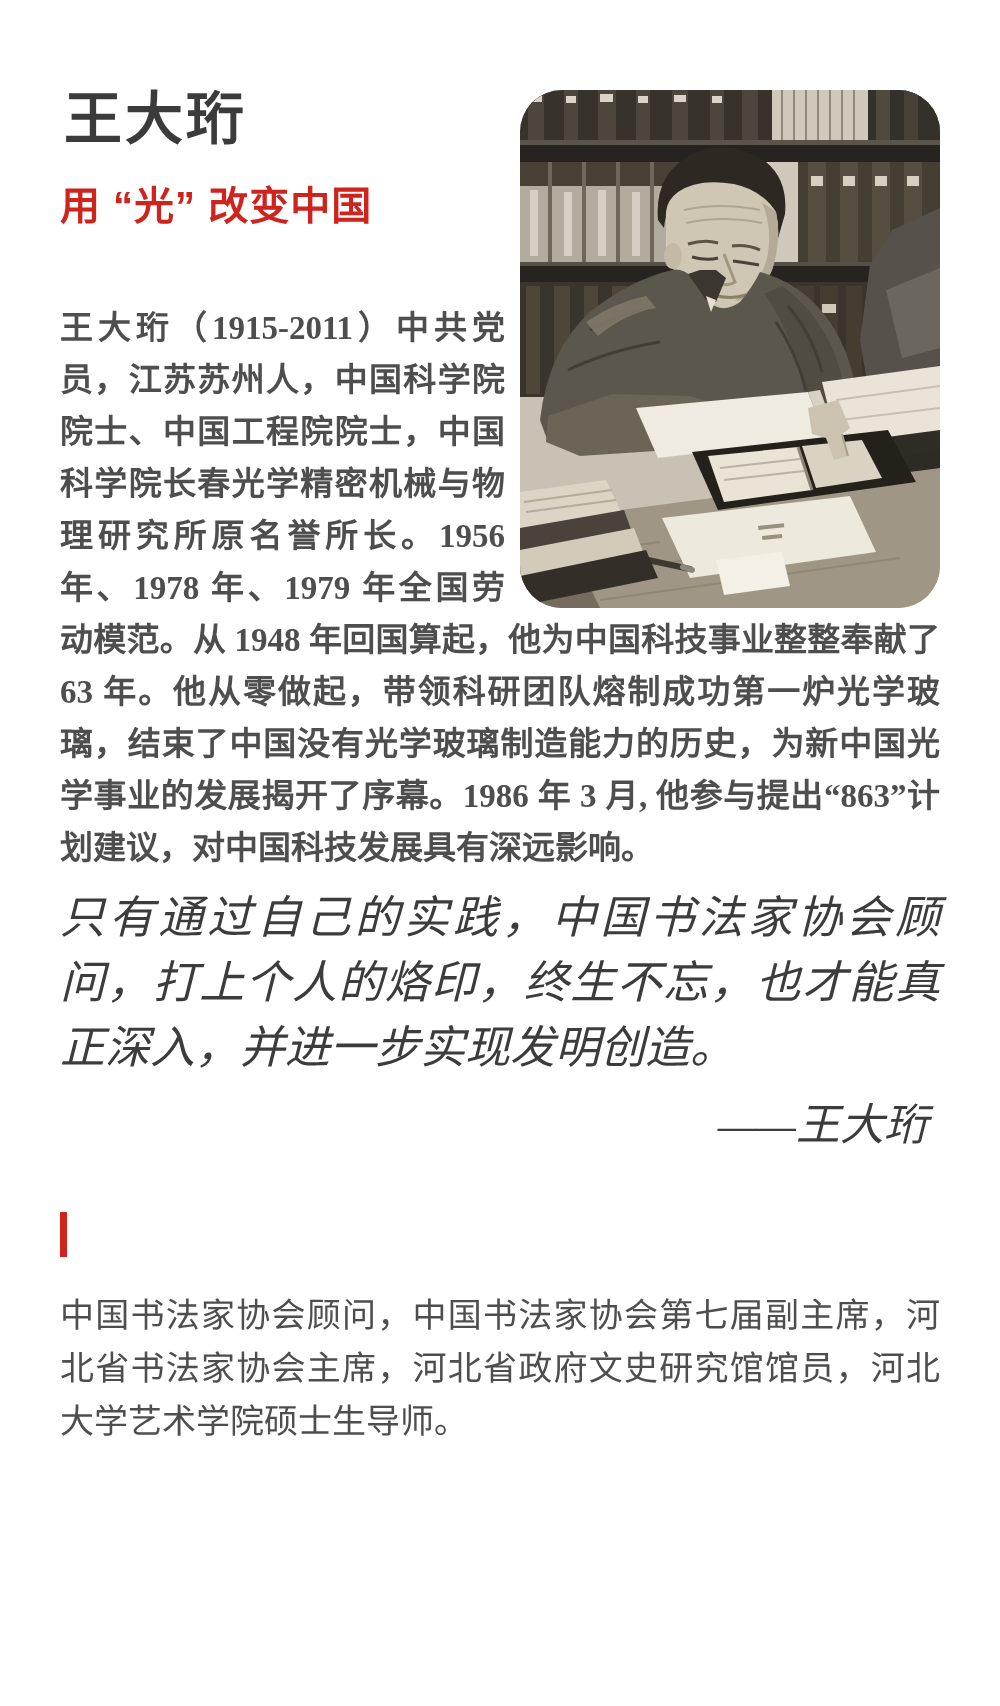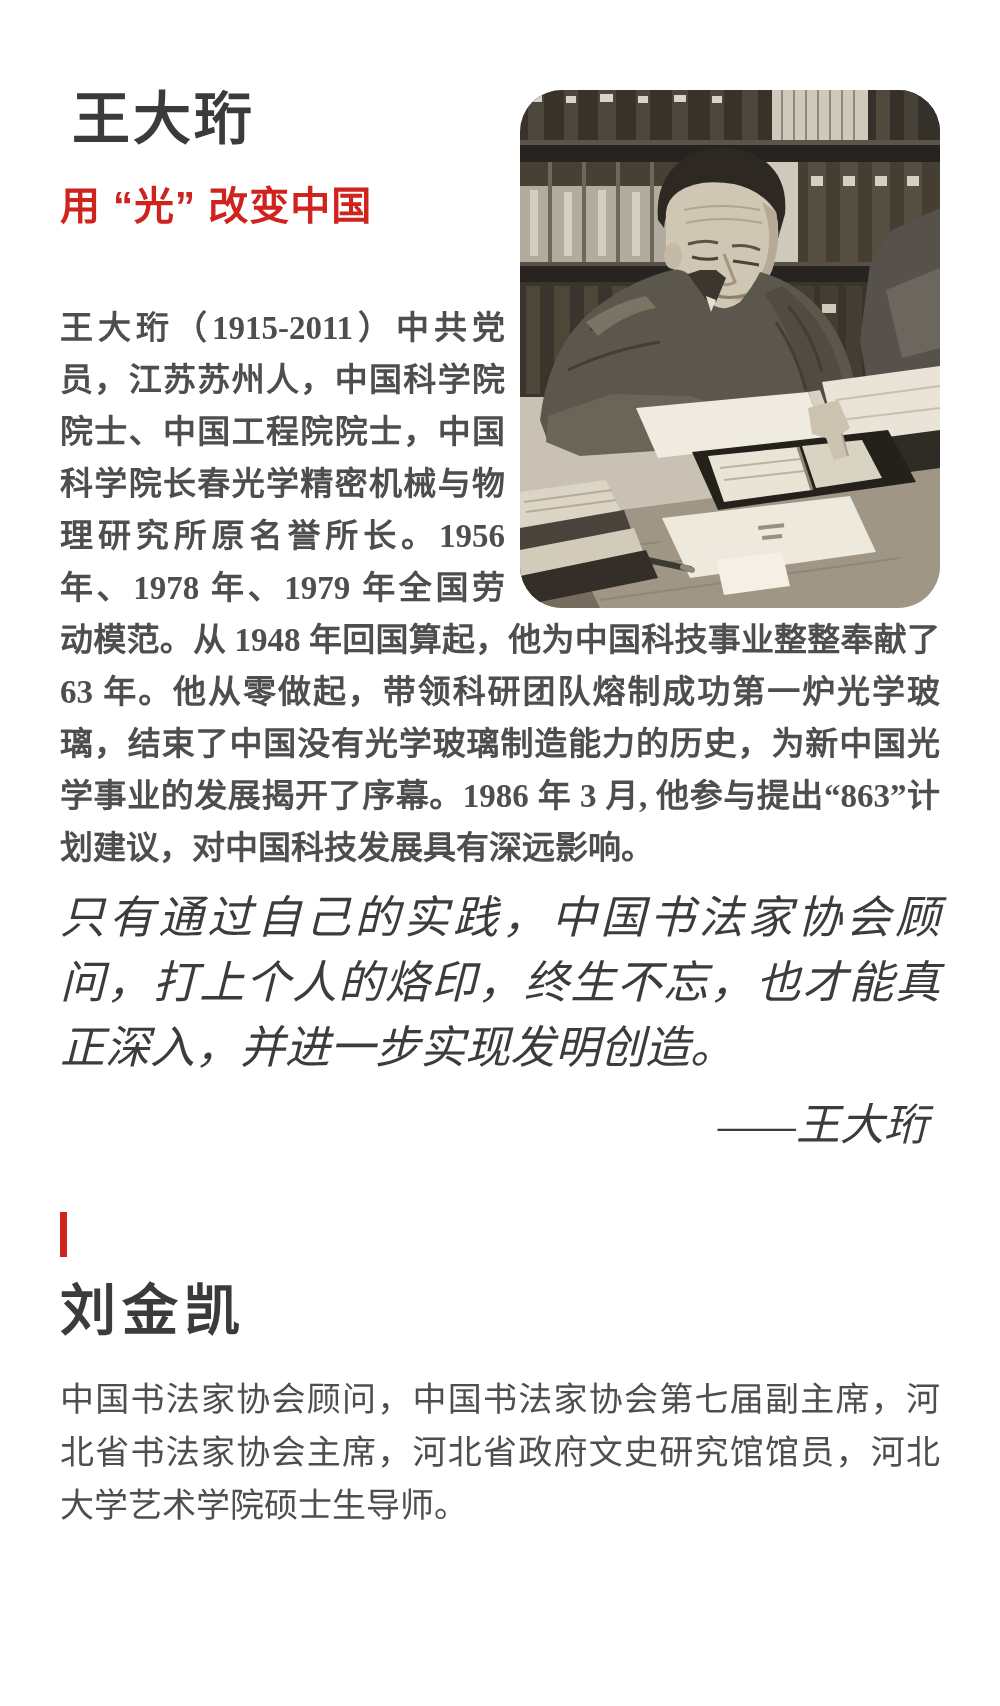--- a/index.html
+++ b/index.html
@@ -26,21 +26,21 @@
     float:right;
     width:420px;height:518px;
     margin:90px 0 5px 15px;
     border-radius:42px;
     overflow:hidden;
     background:#c9c1b3;
   }
   .photo svg{display:block;width:100%;height:100%;}
   
   h1{
-    margin:88px 12px 0;
+    margin:88px 4px 0;
     font-family:"Liberation Sans","DejaVu Sans",sans-serif;
     font-weight:900;
     font-size:58px;line-height:62px;
     letter-spacing:3px;
     color:var(--title-dark);
   }
   h2{
     margin:34px 0 0;
     font-family:"Liberation Sans","DejaVu Sans",sans-serif;
     font-weight:900;
@@ -309,16 +309,15 @@
   <p class="bio">王大珩（1915-2011）中共党员，江苏苏州人，中国科学院院士、中国工程院院士，中国科学院长春光学精密机械与物理研究所原名誉所长。1956 年、1978 年、1979 年全国劳动模范。从 1948 年回国算起，他为中国科技事业整整奉献了 63 年。他从零做起，带领科研团队熔制成功第一炉光学玻璃，结束了中国没有光学玻璃制造能力的历史，为新中国光学事业的发展揭开了序幕。1986 年 3 月, 他参与提出“863”计划建议，对中国科技发展具有深远影响。</p>
 
 
   <p class="quote">只有通过自己的实践，中国书法家协会顾问，打上个人的烙印，终生不忘，也才能真正深入，并进一步实现发明创造。</p>
   <p class="attribution">——王大珩</p>
 
   <div class="section-label second">
     <span class="label-bar"></span>
   </div>
 
-  <h3>刘金凯</h3>
   <p class="author-bio">中国书法家协会顾问，中国书法家协会第七届副主席，河北省书法家协会主席，河北省政府文史研究馆馆员，河北大学艺术学院硕士生导师。</p>
 
 </div>
 
 </body></html>

